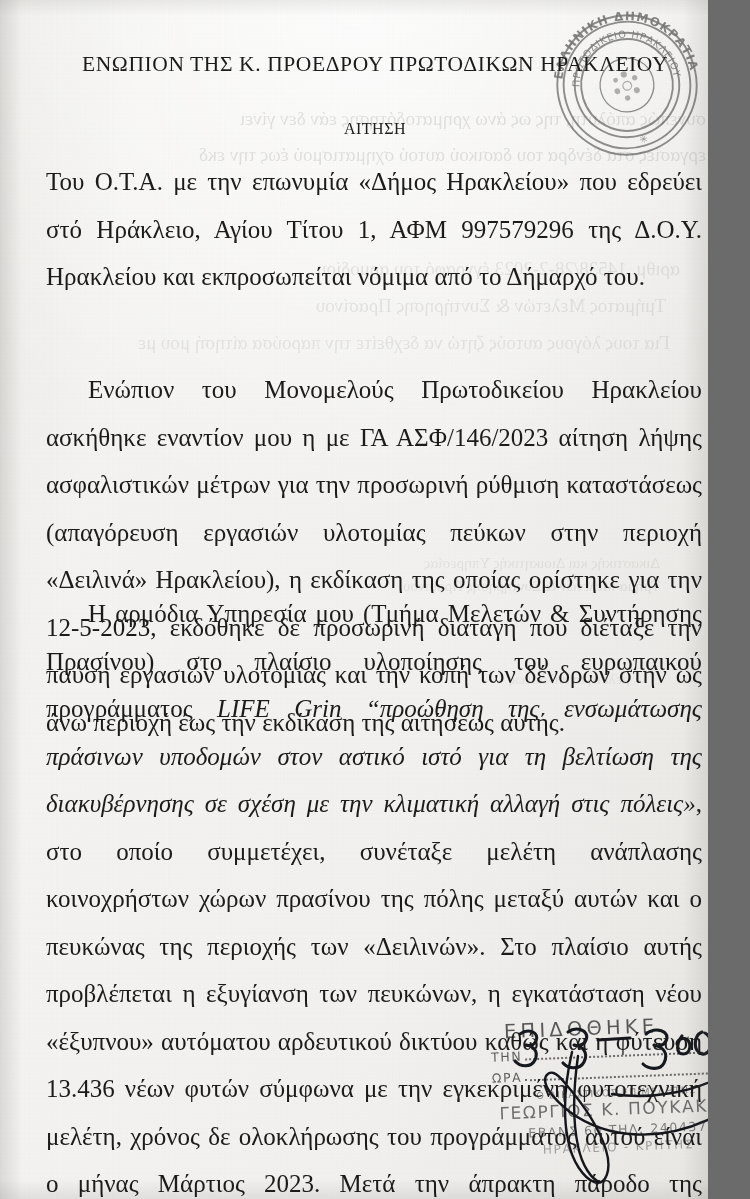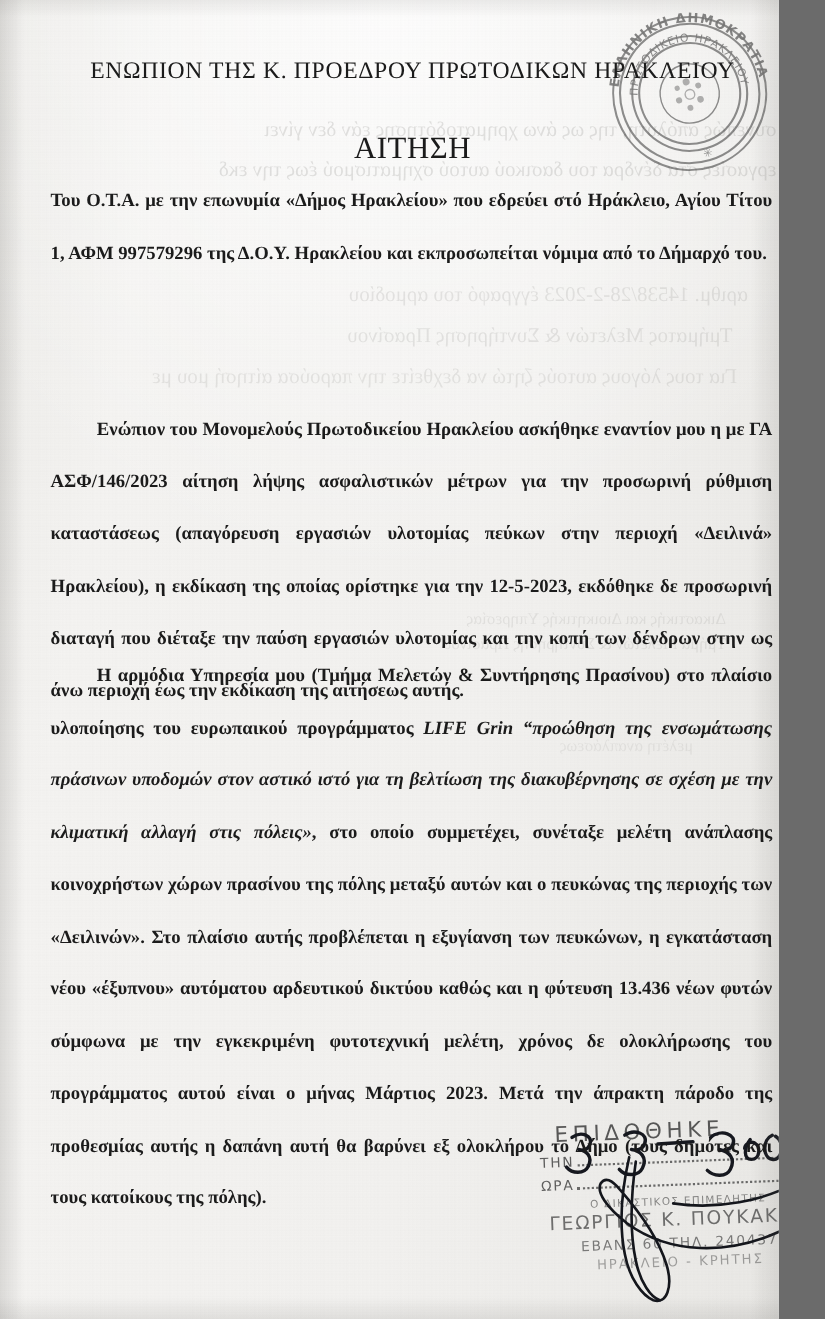--- a/index.html
+++ b/index.html
@@ -61,33 +61,32 @@
     font-size: 21.5px;
     letter-spacing: 0.6px;
     white-space: nowrap;
   }
   .doc-title {
     position: absolute;
     top: 120px;
     left: 0;
     width: 750px;
     text-align: center;
-    font-size: 28px;
+    font-size: 16px;
     letter-spacing: 0.5px;
   }
 
   .block {
     position: absolute;
     left: 46px;
     width: 656px;
     text-align: justify;
     text-justify: inter-word;
-    font-size: 17px;
+    font-size: 25px;
     line-height: 47.5px;
-    font-weight: bold;
   }
   .block.indent { text-indent: 42px; }
   .block p { margin: 0; }
   .ital { font-style: italic; }
 
   #intro-block  { top: 158px; }
   #para-legal   { top: 366px; }
   #para-program { top: 590px; }
 
   

